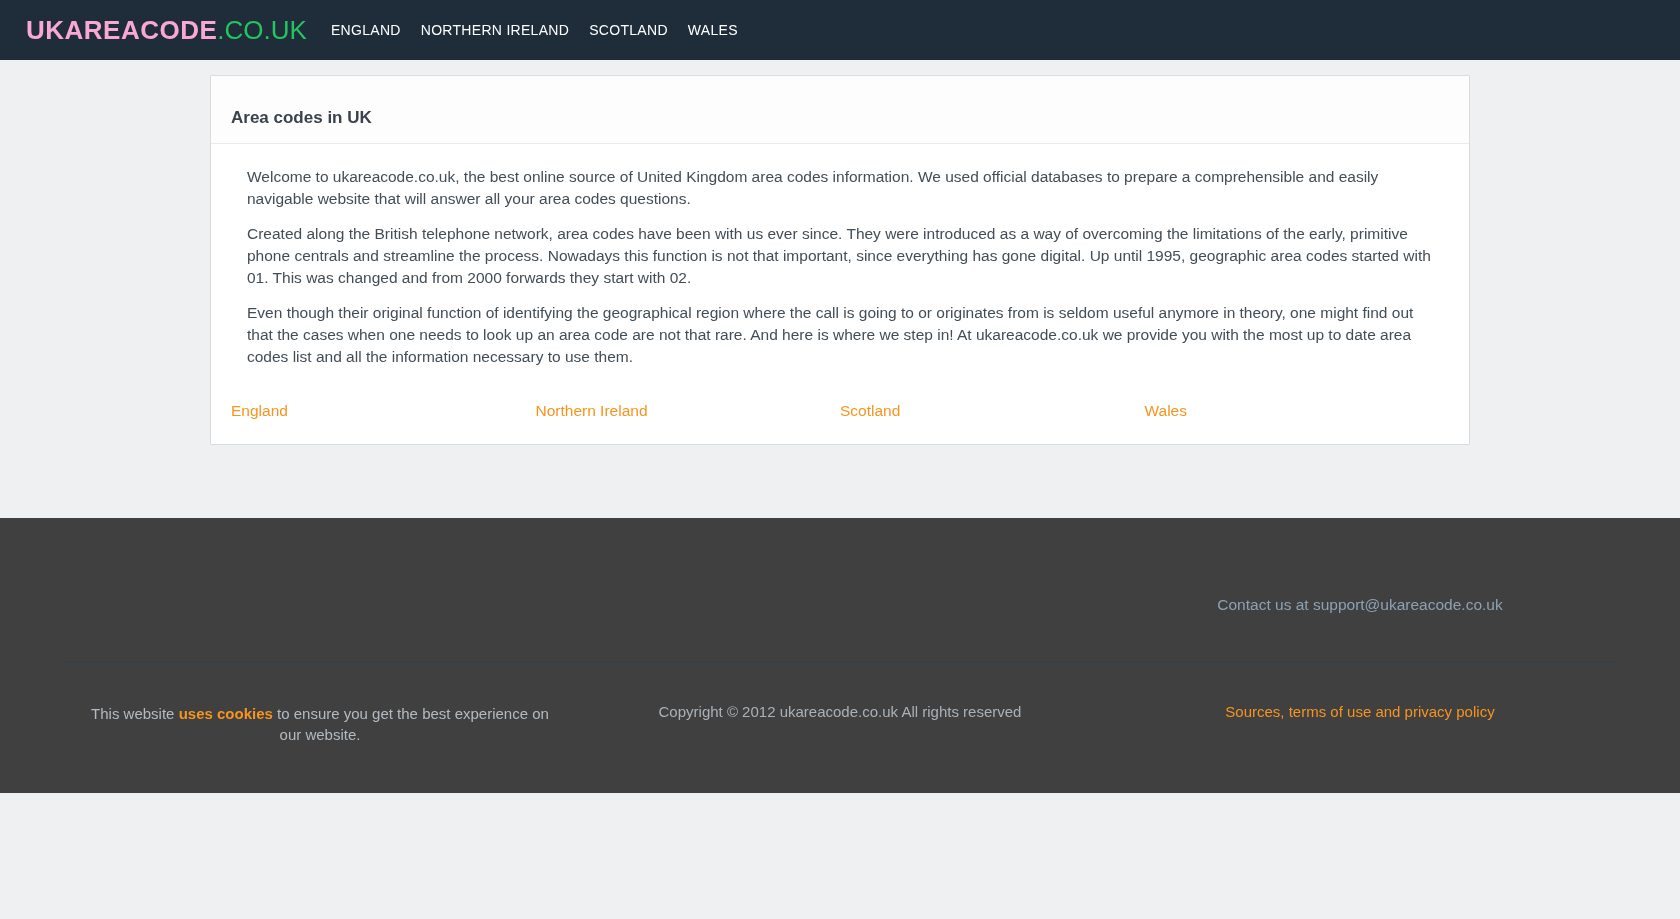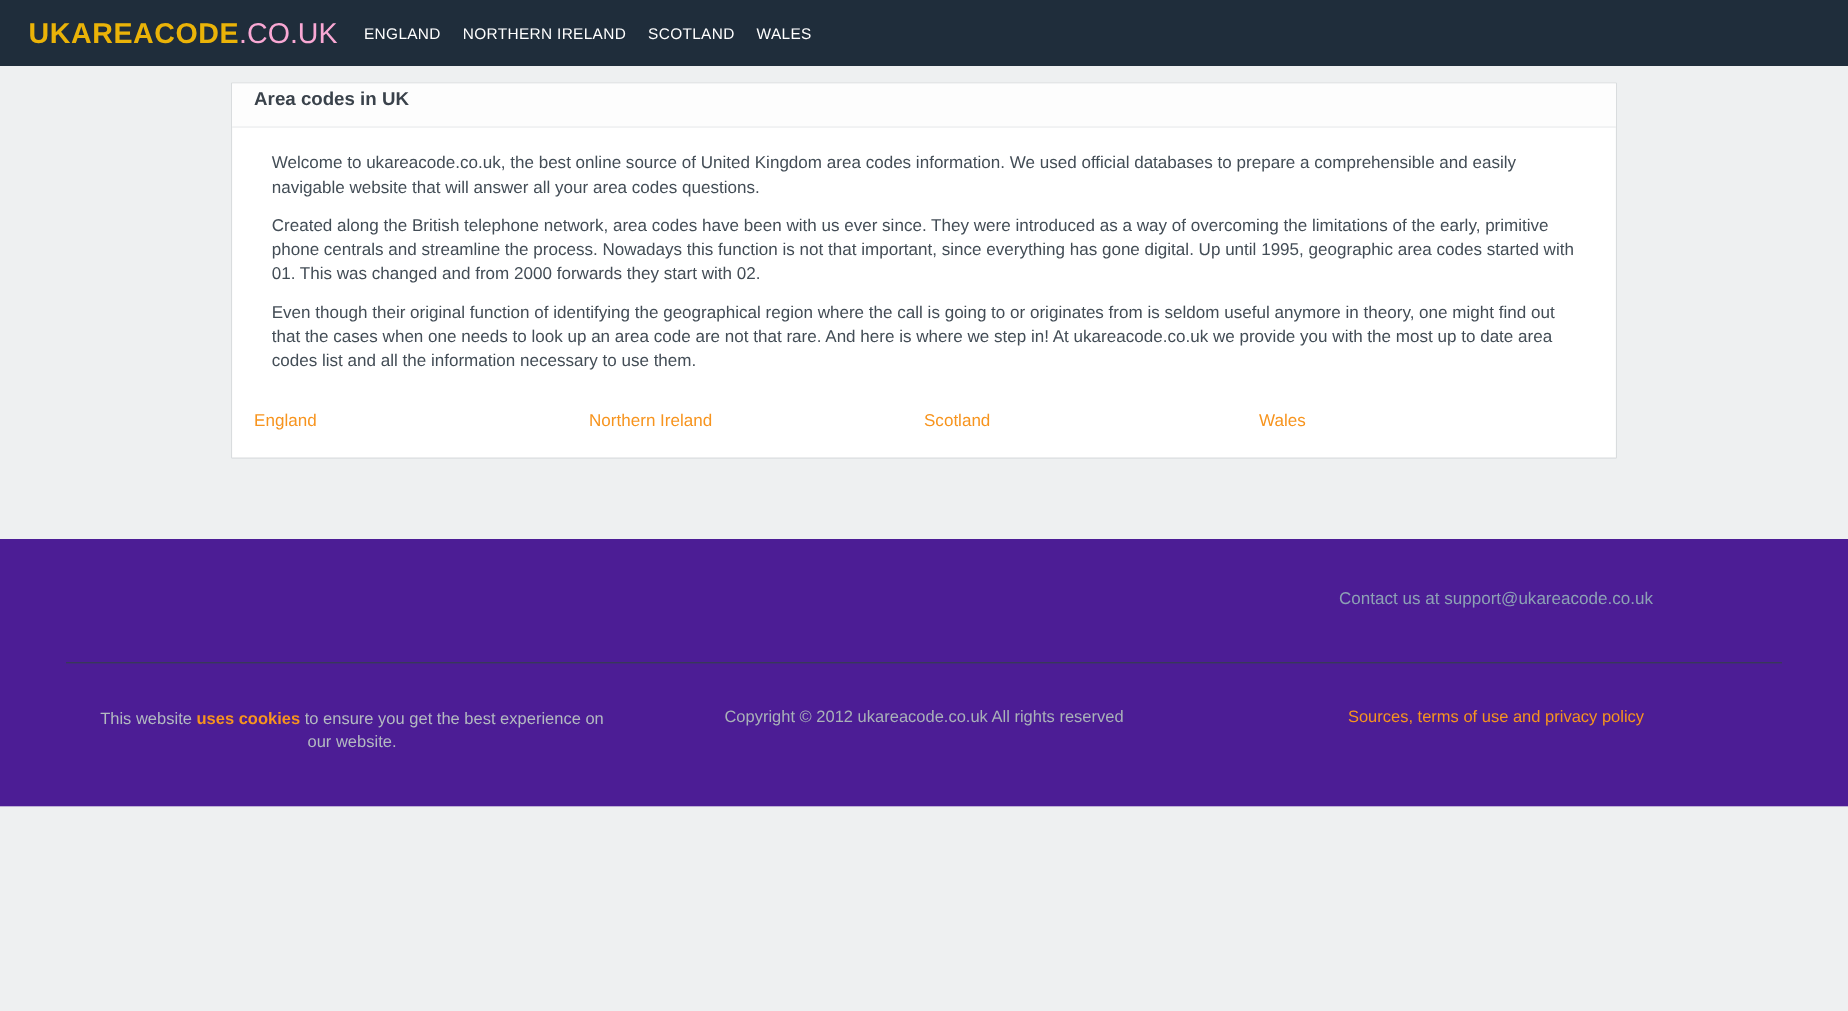--- a/index.html
+++ b/index.html
@@ -18,22 +18,22 @@
     display: flex;
     align-items: center;
     padding: 0 26px;
   }
   .logo {
     font-size: 26px;
     text-decoration: none;
     white-space: nowrap;
     cursor: pointer;
   }
-  .logo-primary { color: #eab308; font-weight: 700; letter-spacing: 0.5px; }
-  .logo-secondary { color: #f9a8d4; font-weight: 300; }
+  .logo-primary { color: #f9a8d4; font-weight: 700; letter-spacing: 0.5px; }
+  .logo-secondary { color: #22c55e; font-weight: 300; }
   .main-nav {
     display: flex;
     gap: 16px;
     margin-left: 22px;
     align-items: center;
   }
   .nav-item {
     color: #ffffff;
     font-size: 14px;
     letter-spacing: 0.3px;
@@ -46,21 +46,21 @@
 
   
   .card {
     width: 1260px;
     margin: 15px auto 73px auto;
     background: #ffffff;
     border: 1px solid #d9dcde;
     border-radius: 1px;
   }
   .card-header {
-    padding: 4px 20px 15px 20px;
+    padding: 32px 20px 15px 20px;
     border-bottom: 1px solid #e8eaeb;
     font-size: 17px;
     font-weight: 600;
     color: #3a424b;
     background: #fdfdfd;
   }
   .card-body {
     padding: 9px 20px 20px 20px;
     color: #434d56;
     font-size: 15.5px;
@@ -76,22 +76,22 @@
   .region-link {
     width: 25%;
     color: #f7941e;
     font-size: 15.5px;
     text-decoration: none;
     cursor: pointer;
   }
 
   
   .site-footer {
-    background: #4c1d95;
-    padding: 46px 0 48px 0;
+    background: #404040;
+    padding: 78px 0 48px 0;
   }
   .footer-container { width: 1560px; margin: 0 auto; }
   .footer-grid {
     display: grid;
     grid-template-columns: 1fr 1fr 1fr;
   }
   .footer-contact-row { margin-bottom: 48px; }
   .footer-contact {
     grid-column: 3;
     text-align: center;

